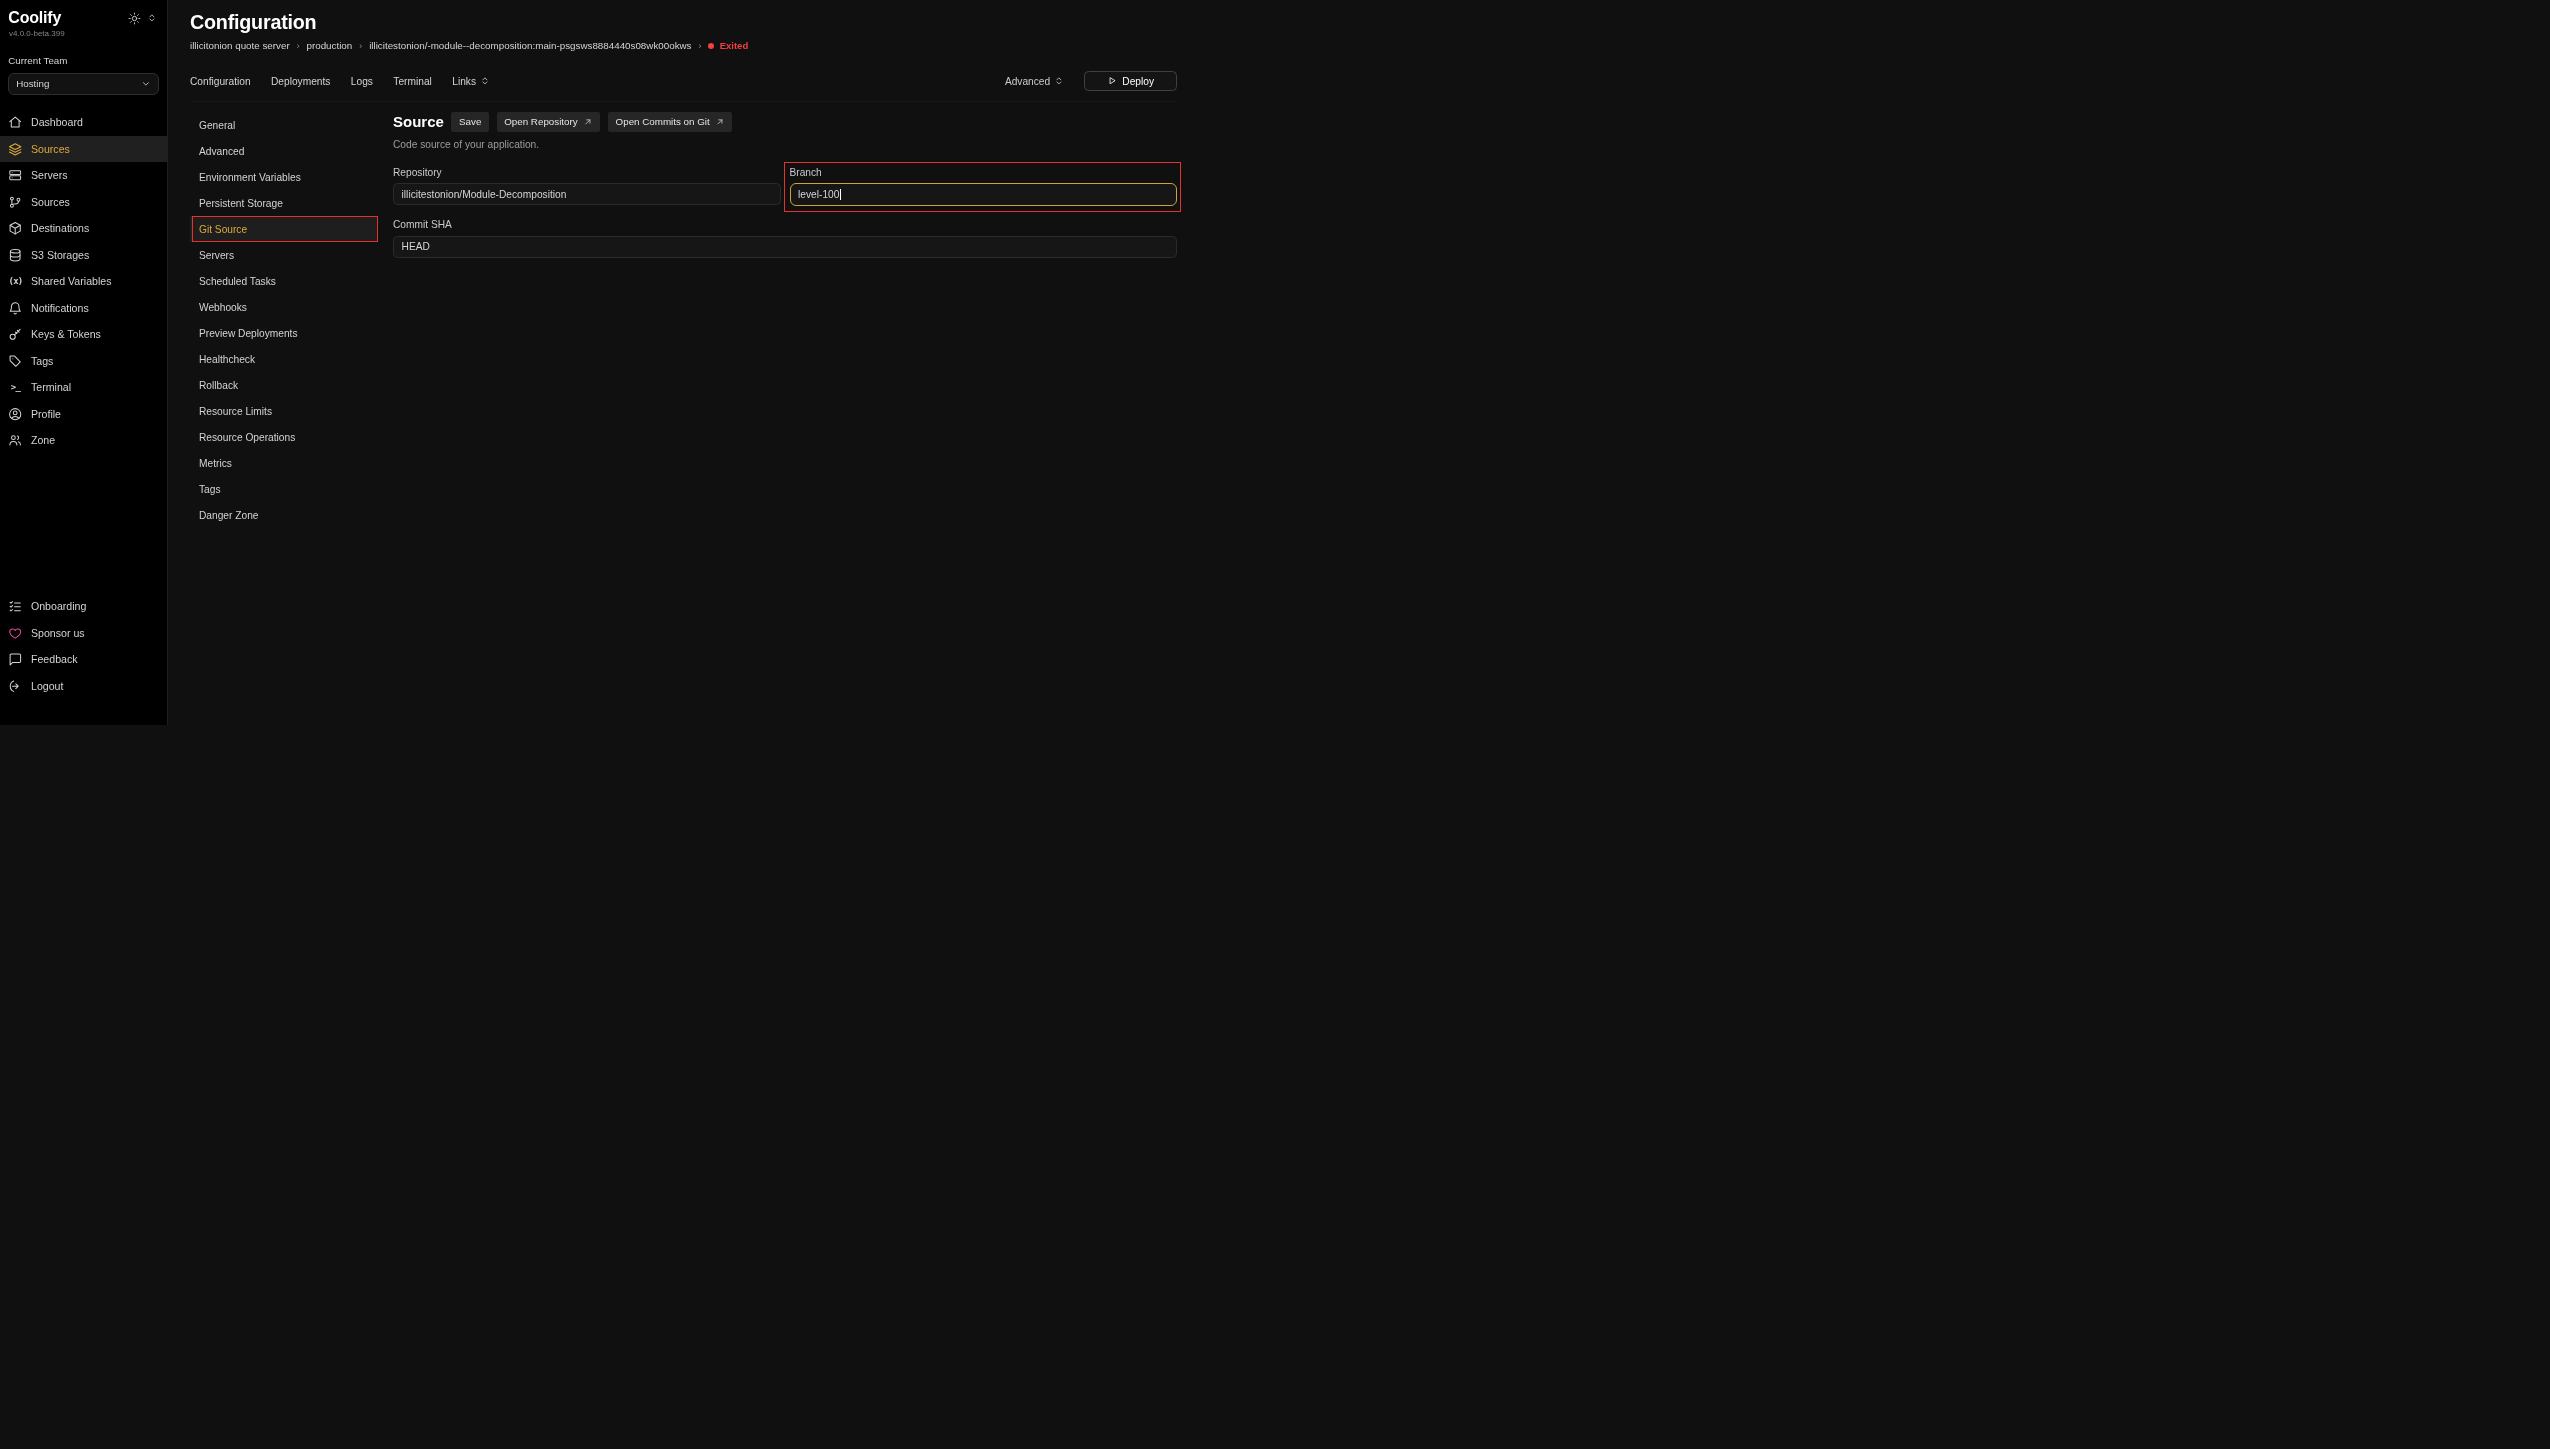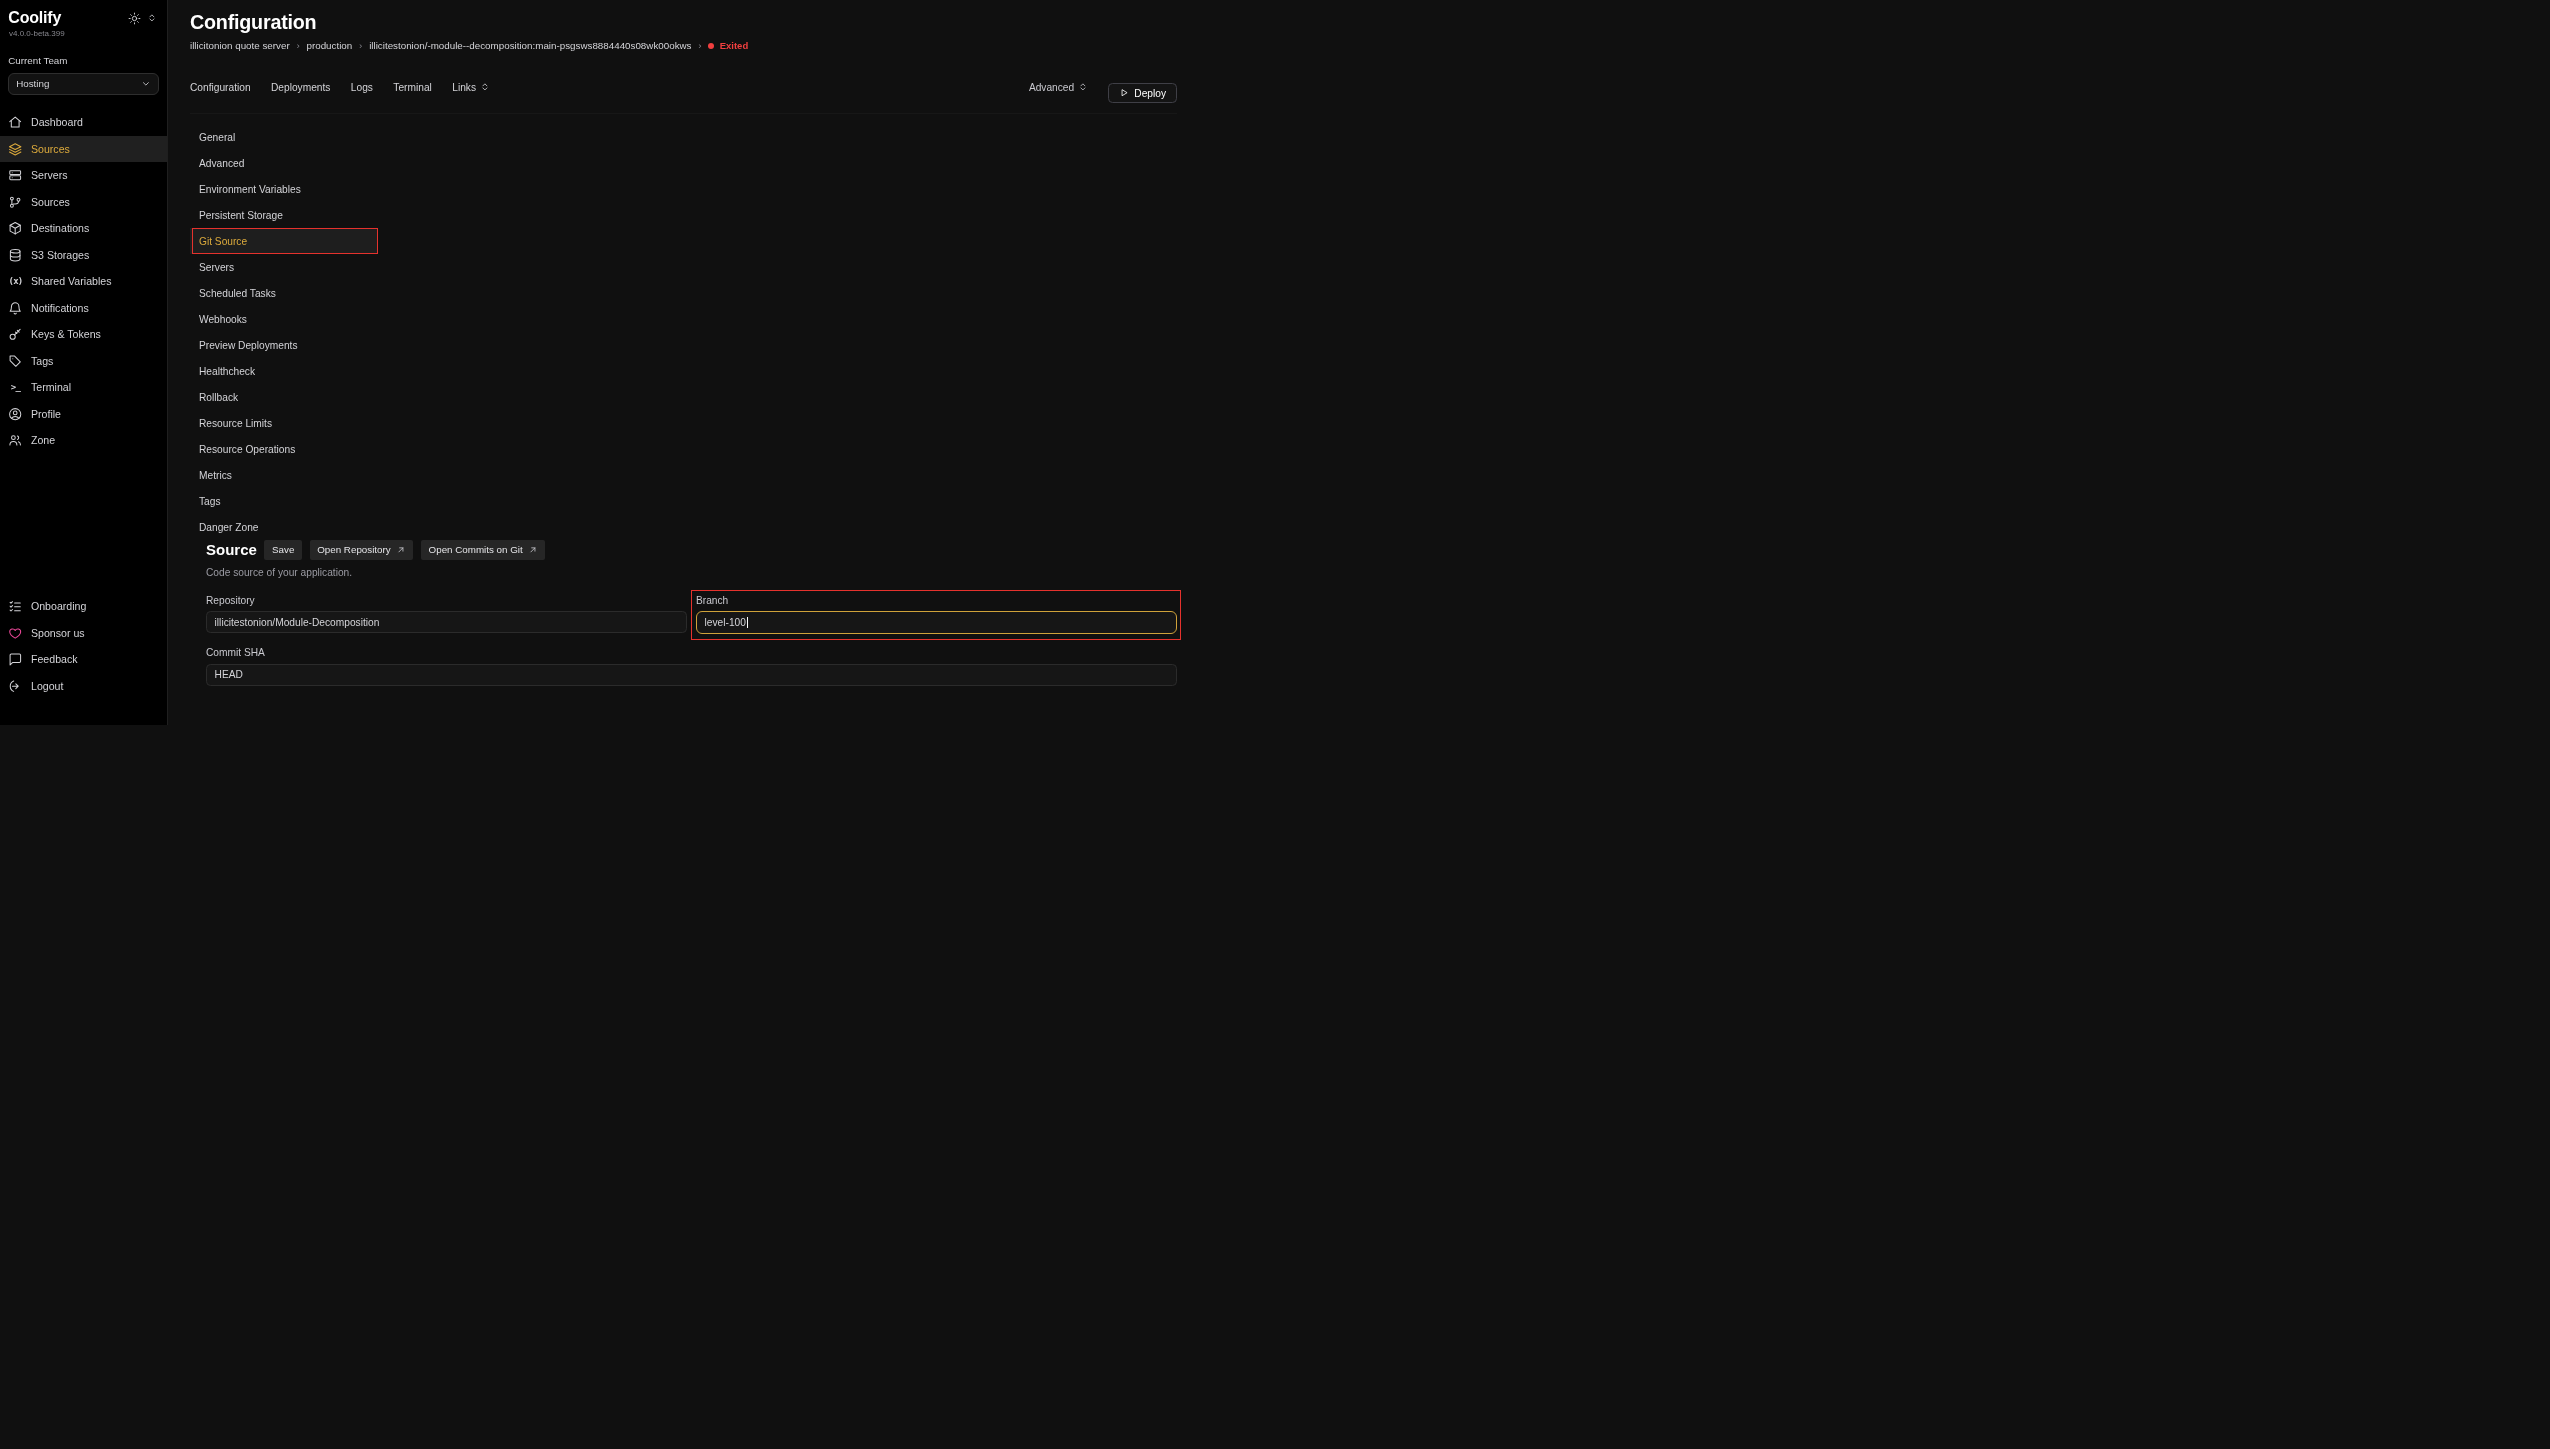--- a/index.html
+++ b/index.html
@@ -70,26 +70,26 @@
 
   .tabbar{
     display:flex;align-items:center;gap:20.4px;margin-top:19.7px;
     font-size:10.2px;color:var(--text);padding-bottom:9.8px;
     border-bottom:0.8px solid #171717;
   }
   .tab{cursor:pointer;display:flex;align-items:center;gap:3.8px;}
   .spacer{flex:1;}
   .advanced{display:flex;align-items:center;gap:3.8px;cursor:pointer;color:#c9c9cf;}
   .deploy-btn{
-    display:flex;align-items:center;gap:5.3px;height:20.4px;padding:0 10px;
+    display:flex;align-items:center;gap:5.3px;height:20.4px;padding:0 22px;
     background:#141414;border:0.8px solid #3f3f46;border-radius:4.5px;
-    color:var(--white);font-size:10.2px;cursor:pointer;font-family:inherit;margin-top:12px;
-  }
-
-  .content{display:flex;margin-top:9.8px;flex-direction:column;}
+    color:var(--white);font-size:10.2px;cursor:pointer;font-family:inherit;
+  }
+
+  .content{display:flex;margin-top:9.8px;}
   .subnav{width:187px;flex-shrink:0;display:flex;flex-direction:column;}
   .subnav-item{
     height:26px;display:flex;align-items:center;padding:0 9px;
     font-size:10.2px;color:var(--text);cursor:pointer;position:relative;
   }
   .subnav-item.active{background:#1e1e1e;color:var(--yellow);}
 
   .panel{flex:1;margin-left:16px;}
   .source-head{display:flex;align-items:center;gap:7.6px;}
   .panel-title{margin:0;font-size:15px;font-weight:700;color:var(--white);}

